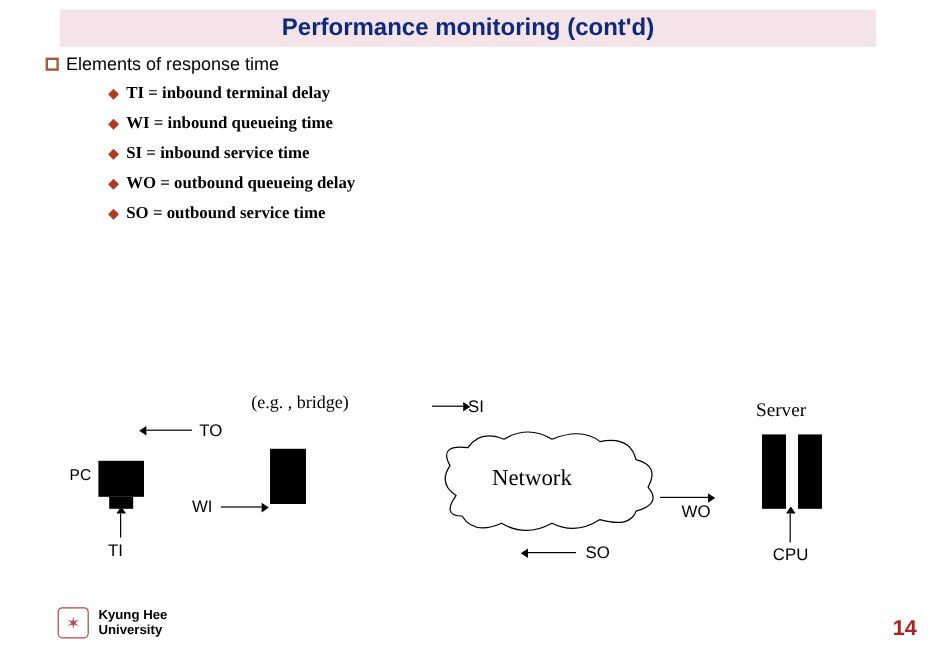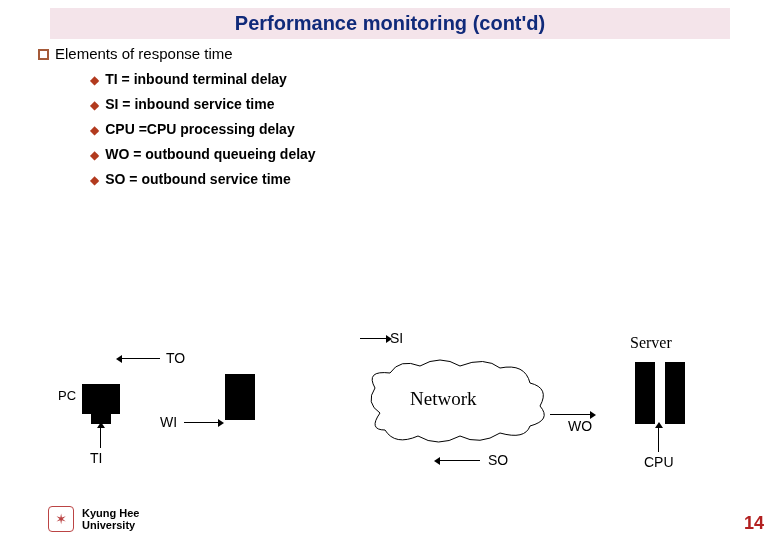--- a/index.html
+++ b/index.html
@@ -33,20 +33,21 @@
     margin-right: 6px;
     vertical-align: -1px;
   }
   .defs {
     margin: 8px 0 0 90px;
     font-size: 14px;
   }
   .defs li {
     list-style: none;
     margin: 9px 0;
+    font-family: Liberation Serif, serif;
   }
   .dbullet {
     color: #b23a1e;
     font-size: 12px;
     margin-right: 6px;
   }
   .defs b { font-weight: bold; }
   .diagram {
     position: absolute;
     left: 0; right: 0;
@@ -192,33 +193,34 @@
 <body>
 
 <div class="title-bar">Performance monitoring (cont'd)</div>
 
 <div class="heading">
   <span class="hbullet"></span><span>Elements of response time</span>
 </div>
 
 <ul class="defs">
   <li><span class="dbullet">◆</span><b>TI</b> <b>= inbound terminal delay</b></li>
+  <li><span class="dbullet">◆</span><b>WI</b> <b>= inbound queueing time</b></li>
   <li><span class="dbullet">◆</span><b>SI</b> <b>= inbound service time</b></li>
-  <li><span class="dbullet">◆</span><b>CPU</b> <b>=CPU processing delay</b></li>
   <li><span class="dbullet">◆</span><b>WO</b> <b>= outbound queueing delay</b></li>
   <li><span class="dbullet">◆</span><b>SO</b> <b>= outbound service time</b></li>
 </ul>
 
 <div class="diagram">
   <div class="pc-body"></div>
   <div class="pc-stand"></div>
   <div class="pc-label">PC</div>
 
   <div class="nic"></div>
   <div class="nic-text">
+    <div>(e.g. , bridge)</div>
   </div>
 
   <div class="arrow left" style="left:122px; top:30px; width:38px"></div>
   <div class="lbl" style="left:166px; top:22px">TO</div>
 
   <div class="lbl" style="left:160px; top:86px">WI</div>
   <div class="arrow right" style="left:184px; top:94px; width:34px"></div>
 
   <div class="varrow" style="left:100px; top:100px; height:20px"></div>
   <div class="lbl" style="left:90px; top:122px">TI</div>

